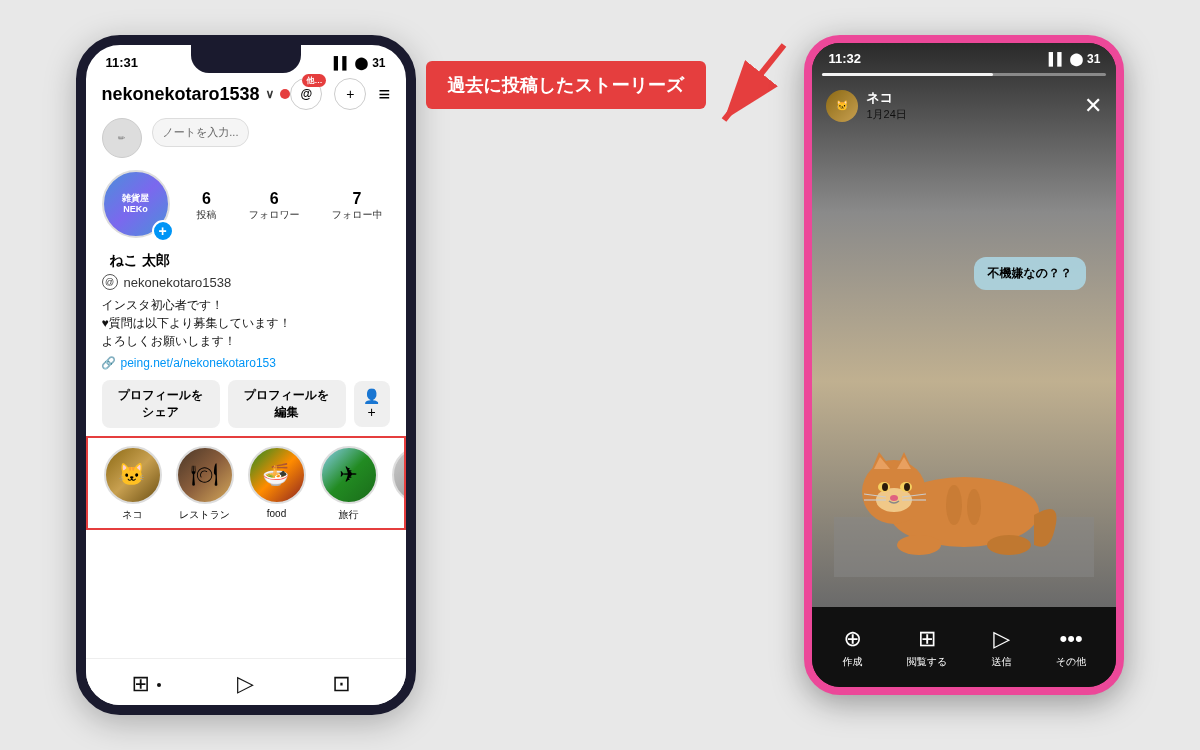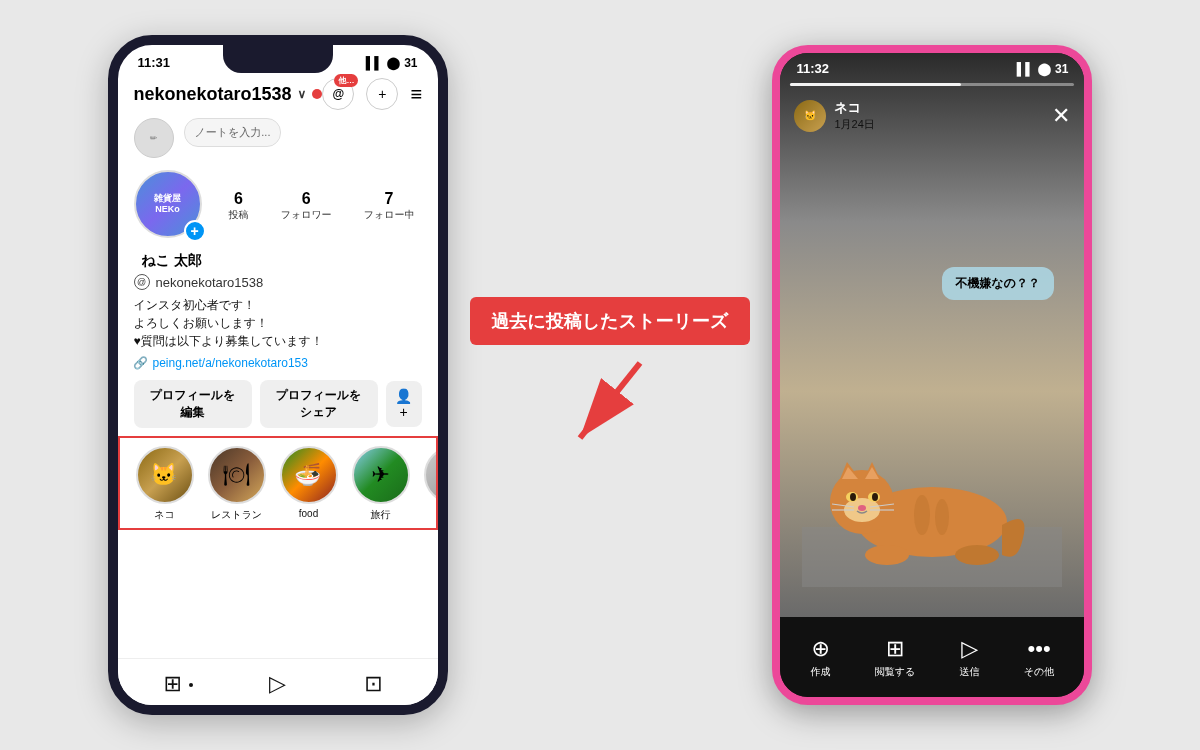--- a/index.html
+++ b/index.html
@@ -347,27 +347,27 @@
     }
     .story-nav-item {
       display: flex; flex-direction: column; align-items: center; gap: 3px;
       color: #fff; font-size: 10px;
     }
     .story-nav-icon { font-size: 22px; }
 
     
     .layout {
       display: flex;
-      align-items: center;
-      gap: 12px;
+      align-items: flex-start;
+      gap: 0px;
       position: relative;
     }
     .middle-section {
       display: flex;
-      flex-direction: column;
+      flex-direction: row;
       align-items: center;
       gap: 8px;
       margin: 0 10px;
     }
   </style>
 </head>
 <body>
 
 <div class="layout">
 
@@ -431,32 +431,32 @@
 
     <div class="ig-display-name">ねこ 太郎</div>
 
     <div class="ig-threads-row">
       <div class="ig-threads-icon">@</div>
       <span>nekonekotaro1538</span>
     </div>
 
     <div class="ig-bio">
       <div>インスタ初心者です！</div>
+      <div>♥質問は以下より募集しています！</div>
       <div>よろしくお願いします！</div>
-      <div>♥質問は以下より募集しています！</div>
     </div>
 
     <div class="ig-link">
       <span>🔗</span>
       <span>peing.net/a/nekonekotaro153</span>
     </div>
 
     <div class="ig-buttons">
+      <button class="ig-btn">プロフィールをシェア</button>
       <button class="ig-btn">プロフィールを編集</button>
-      <button class="ig-btn">プロフィールをシェア</button>
       <button class="ig-btn-icon">👤+</button>
     </div>
 
     <div class="ig-highlights">
       <div class="ig-highlight">
         <div class="ig-highlight-circle hl-cat">🐱</div>
         <span class="ig-highlight-label">ネコ</span>
       </div>
       <div class="ig-highlight">
         <div class="ig-highlight-circle hl-restaurant">🍽</div>

